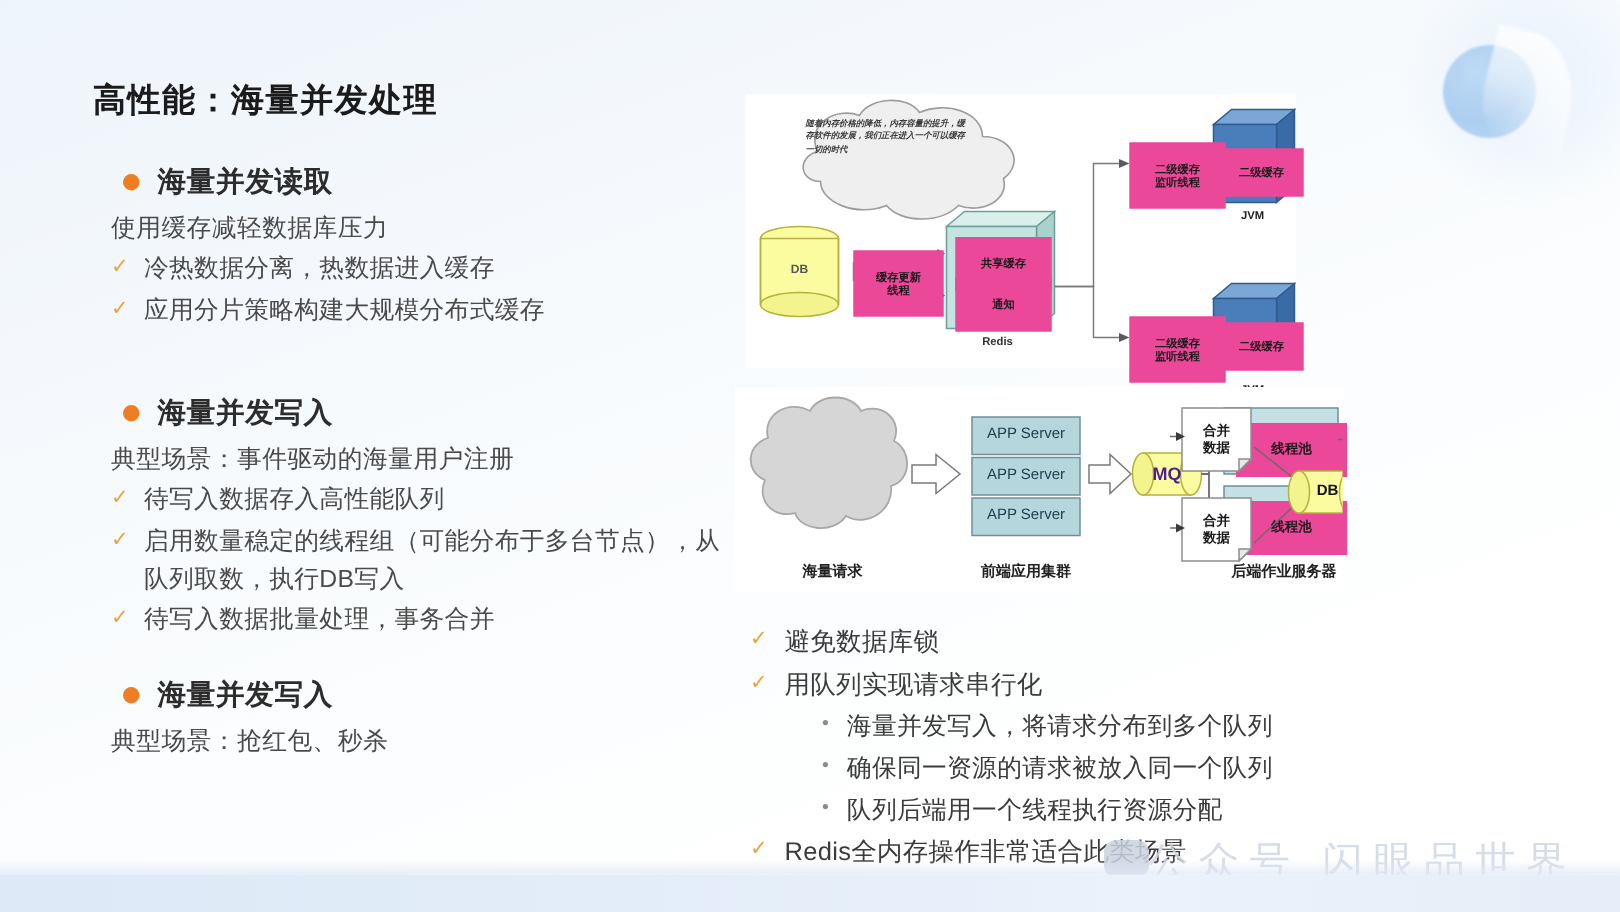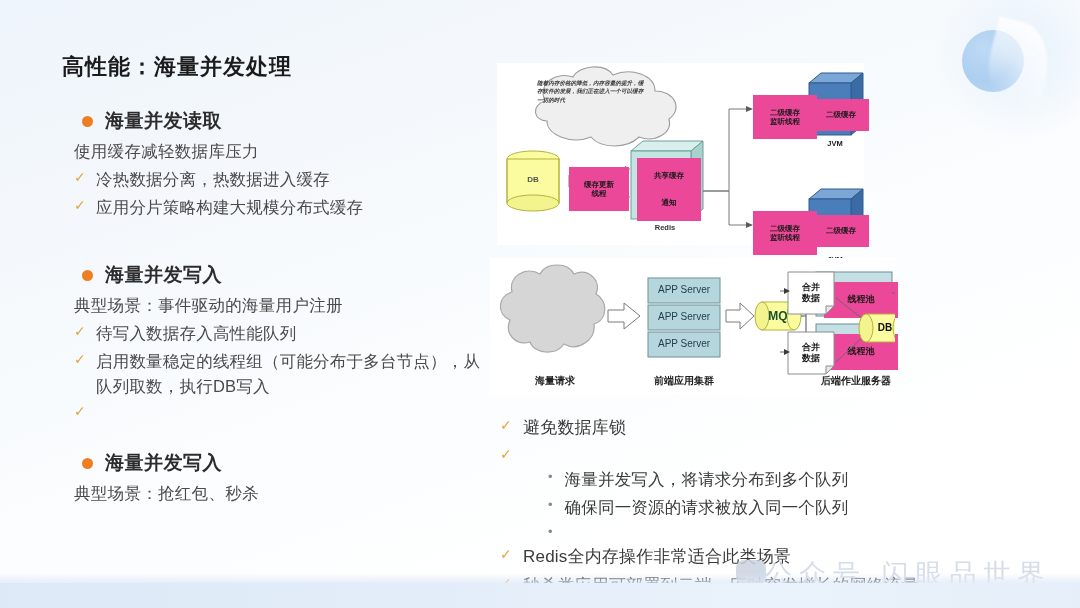--- a/index.html
+++ b/index.html
@@ -141,20 +141,21 @@
         <div class="chk">
           <span class="tick">✓</span>
           <span class="txt">待写入数据存入高性能队列</span>
         </div>
         <div class="chk">
           <span class="tick">✓</span>
           <span class="txt">启用数量稳定的线程组（可能分布于多台节点），从队列取数，执行DB写入</span>
         </div>
         <div class="chk">
           <span class="tick">✓</span>
+          <span class="txt">待写入数据批量处理，事务合并</span>
         </div>
       </div>
     </div>
 
     <div class="section" style="margin-top:58px;">
       <div class="sec-head">
         <span class="dot"></span>
         <span class="sec-title">海量并发写入</span>
       </div>
       <div class="sec-sub">典型场景：抢红包、秒杀</div>
@@ -290,21 +291,21 @@
 
       <rect x="326" y="14" width="76" height="44" fill="#c4e0e4" stroke="#6f9098" stroke-width="1"></rect>
       <rect x="326" y="66" width="76" height="44" fill="#c4e0e4" stroke="#6f9098" stroke-width="1"></rect>
     </svg>
 
     
     <div class="wbox" style="left:158px;top:20px;width:72px;height:25px;border:none;background:transparent;font-size:10px;font-weight:normal;color:#1f3b4a;">APP Server</div>
     <div class="wbox" style="left:158px;top:47px;width:72px;height:25px;border:none;background:transparent;font-size:10px;font-weight:normal;color:#1f3b4a;">APP Server</div>
     <div class="wbox" style="left:158px;top:74px;width:72px;height:25px;border:none;background:transparent;font-size:10px;font-weight:normal;color:#1f3b4a;">APP Server</div>
 
-    <div class="wbox" style="left:272px;top:44px;width:32px;height:28px;border:none;background:transparent;font-size:12px;color:#14532d;">MQ</div>
+    <div class="wbox" style="left:272px;top:44px;width:32px;height:28px;border:none;background:transparent;font-size:12px;color:#4c1d95;">MQ</div>
 
     
     <div class="wbox" style="left:334px;top:24px;width:60px;height:22px;font-size:9px;">
       <span>线程池</span>
     </div>
     <div class="wbox" style="left:334px;top:76px;width:60px;height:22px;font-size:9px;">
       <span>线程池</span>
     </div>
 
     
@@ -352,31 +353,33 @@
     <div class="wbox" style="left:378px;top:56px;width:34px;height:28px;border:none;background:transparent;font-size:10px;color:#111;">DB</div>
   </div>
 
   <div class="br-list">
     <div class="br-item">
       <span class="tick">✓</span>
       <span class="txt">避免数据库锁</span>
     </div>
     <div class="br-item">
       <span class="tick">✓</span>
+      <span class="txt">用队列实现请求串行化</span>
     </div>
     <div class="br-sub">
       <span class="sdot">•</span>
       <span class="txt">海量并发写入，将请求分布到多个队列</span>
     </div>
     <div class="br-sub">
       <span class="sdot">•</span>
       <span class="txt">确保同一资源的请求被放入同一个队列</span>
     </div>
     <div class="br-sub">
       <span class="sdot">•</span>
+      <span class="txt">队列后端用一个线程执行资源分配</span>
     </div>
     <div class="br-item">
       <span class="tick">✓</span>
       <span class="txt">Redis全内存操作非常适合此类场景</span>
     </div>
     <div class="br-item">
       <span class="tick">✓</span>
       <span class="txt">秒杀类应用可部署到云端，应对突发增长的网络流量</span>
     </div>
   </div>

